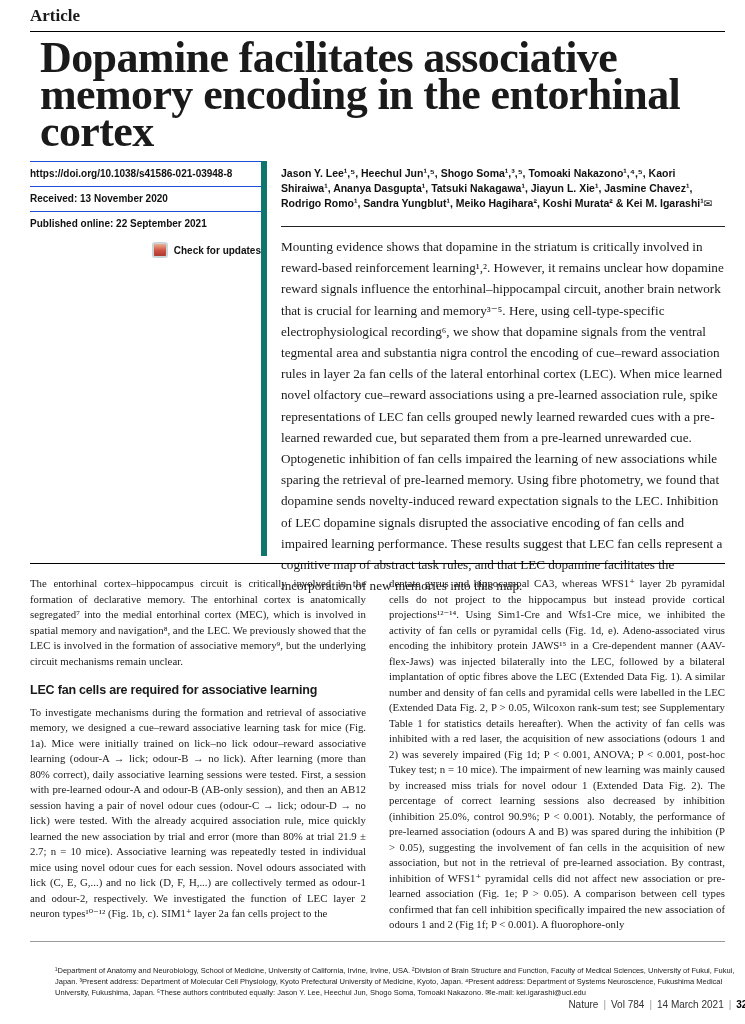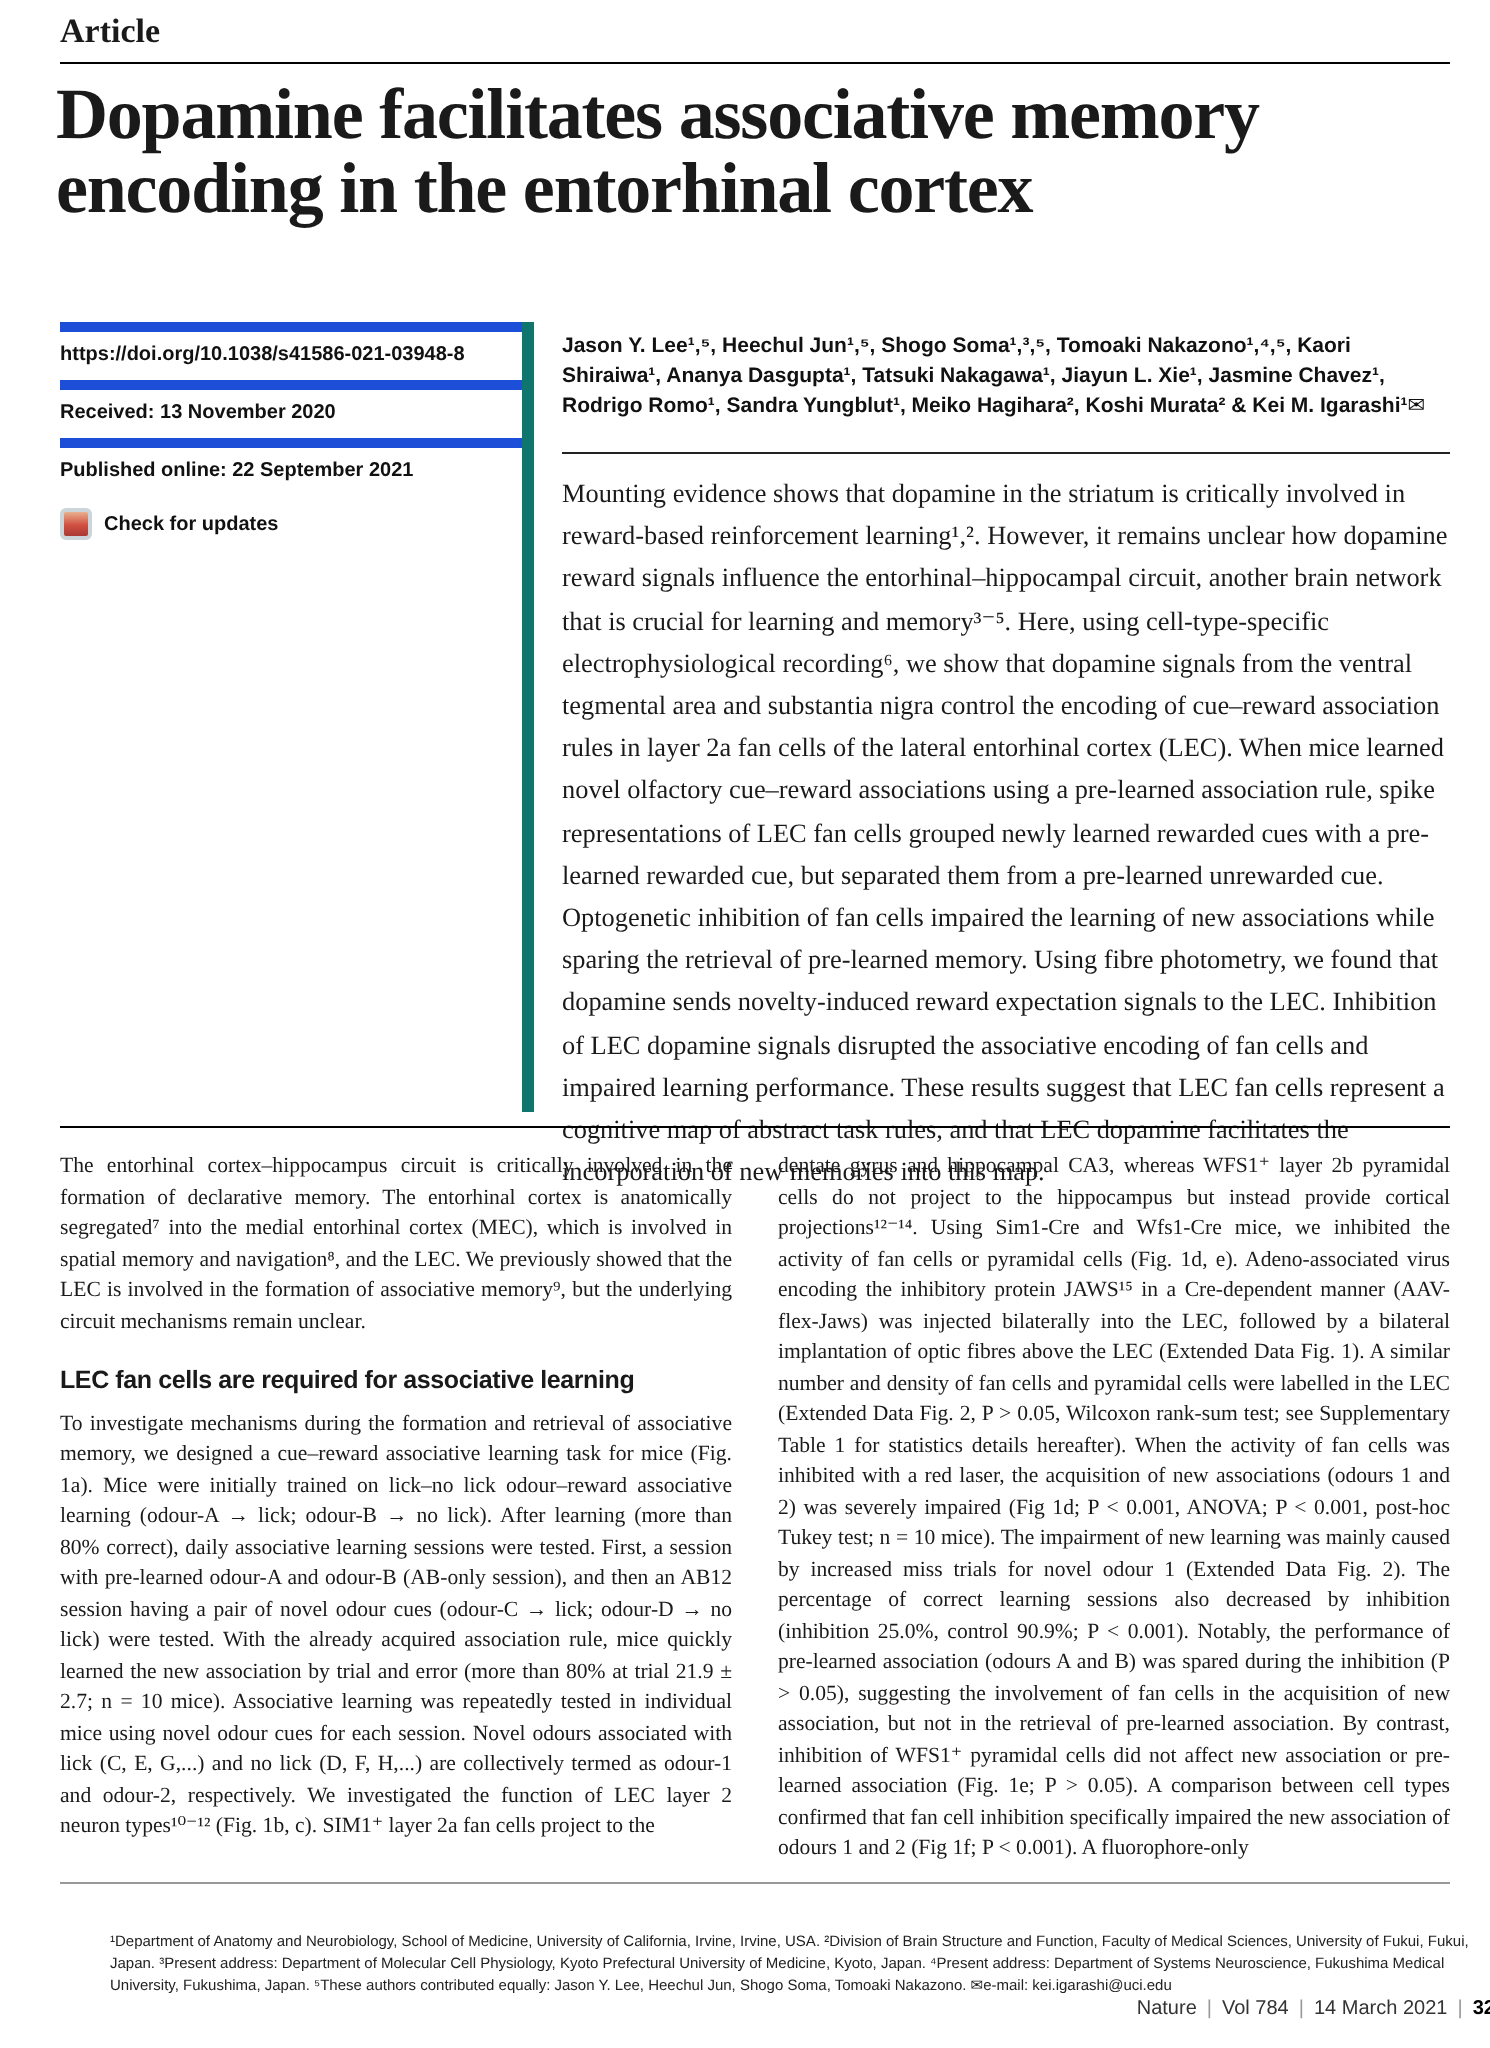--- a/index.html
+++ b/index.html
@@ -9,33 +9,33 @@
     overflow:hidden;
     padding-left:28px;
   }
   
   .article-label {
     position:absolute; top:6px; left:30px;
     font-size:17px; font-weight:bold;
   }
   .header-rule { position:absolute; top:31px; left:30px; width:695px; border-top:1.5px solid #000; }
   .title {
-    position:absolute; top:39px; left:28px; width:692px; margin:0;
-    font-size:36px; line-height:37px; font-weight:bold; letter-spacing:-0.6px;
+    position:absolute; top:39px; left:40px; width:692px; margin:0;
+    font-size:44px; line-height:37px; font-weight:bold; letter-spacing:-0.6px;
   }
   
   .meta-section { position:absolute; top:161px; left:30px; width:695px; height:395px; display:flex; }
   .meta-col {
     width:231px; flex:none;
     font-family:"Liberation Sans","DejaVu Sans",sans-serif;
     font-size:10px; font-weight:bold; color:#111;
   }
-  .meta-row { border-top:5px solid #1d4ed8; padding:6px 6px 7px 0; }
+  .meta-row { border-top:1px solid #1d4ed8; padding:6px 6px 7px 0; }
   .meta-row.doi { word-break:break-all; }
-  .check-row { margin-top:6px; display:flex; align-items:center; cursor:pointer; }
+  .check-row { margin-top:6px; display:flex; align-items:center; cursor:pointer;justify-content:flex-end; }
   .cfu-icon {
     width:12px; height:12px; border-radius:3px; flex:none;
     border:2px solid #ccd5d9; margin-right:6px;
     background:linear-gradient(180deg,#e8b08e 0%,#d14f42 55%,#a93a33 100%);
   }
   .abstract-col { flex:1; border-left:6px solid #0f766e; padding-left:14px; min-width:0; }
   .authors {
     font-family:"Liberation Sans","DejaVu Sans",sans-serif;
     font-size:10.5px; font-weight:bold; line-height:15px; margin:5px 0 0 0; color:#111;
   }

